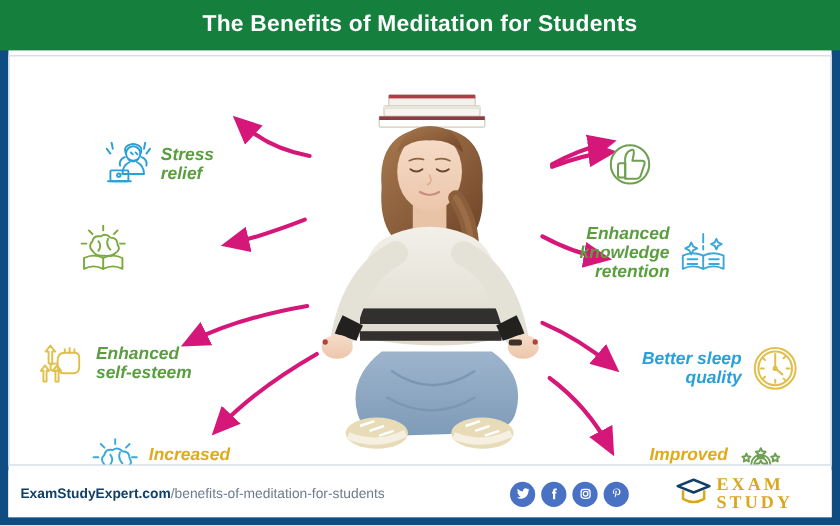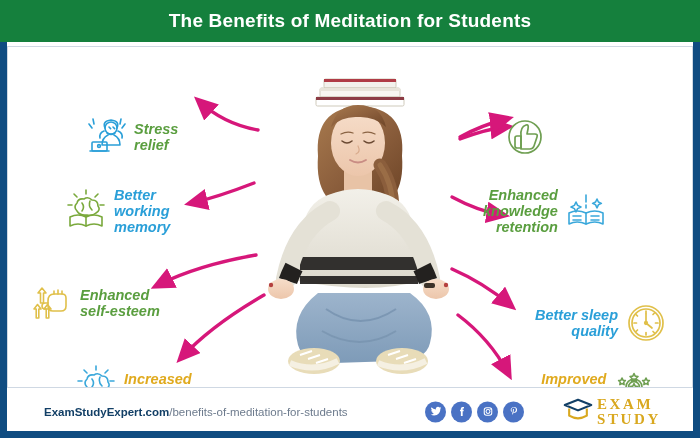--- a/index.html
+++ b/index.html
@@ -86,21 +86,21 @@
   .benefit.right .label { text-align: right; }
 
   
   #b-stress      { left: 76px;  top: 68px;  }
   #b-memory      { left: 56px;  top: 140px; }
   #b-esteem      { left: 22px;  top: 234px; }
   #b-attention   { left: 66px;  top: 318px; }
   
   #b-resilience  { left: 495px; top: 68px;  }
   #b-knowledge   { left: 475px; top: 140px; }
-  #b-sleep       { left: 527px; top: 254px; align-items: center; }
+  #b-sleep       { left: 527px; top: 238px; align-items: center; }
   #b-mental      { left: 505px; top: 318px; }
 
   
   .photo {
     position: absolute;
     left: 248px;
     top: 14px;
     width: 205px;
     height: 330px;
   }
@@ -126,21 +126,20 @@
   }
   .footer-url {
     font-size: 11.5px;
     color: #6d7b8d;
     font-family: "Liberation Sans", sans-serif;
     white-space: nowrap;
   }
   .footer-url b {
     color: #123f66;
     font-weight: bold;
-    margin-left: 27px;
   }
   .socials {
     position: absolute;
     left: 418px;
     top: 50%;
     transform: translateY(-50%);
     display: flex;
     gap: 5px;
   }
   .social {
@@ -314,23 +313,20 @@
     <div class="benefit left" id="b-memory">
       <span class="icon">
         <svg viewBox="0 0 44 44" width="44" height="44" stroke="#7aa93c" fill="none" stroke-width="1.6" stroke-linecap="round" stroke-linejoin="round">
           <path d="M6 28 q8 -4 16 0 q8 -4 16 0 v9 q-8 -4 -16 0 q-8 -4 -16 0 z"></path>
           <path d="M22 28 v9"></path>
           <path d="M13 22 q-4 -4 0 -8 q1 -5 7 -4 q4 -3 8 1 q6 0 6 6 q3 4 -2 7 q-3 3 -9 2 q-7 1 -10 -4 z"></path>
           <path d="M18 14 q3 4 0 8 M26 12 q-2 5 2 9"></path>
           <path d="M22 5 v-4 M13 8 l-3 -3 M31 8 l3 -3 M8 16 h-4 M36 16 h4"></path>
         </svg>
       </span>
-      <span class="label" style="color:#2a9fd8">Better
-working
-memory</span>
     </div>
 
     <div class="benefit left" id="b-esteem">
       <span class="icon">
         <svg viewBox="0 0 44 44" width="44" height="44" stroke="#e0c04a" fill="none" stroke-width="1.6" stroke-linecap="round" stroke-linejoin="round">
           <path d="M18 20 q0 -7 6 -7 h8 q4 0 4 4 v8 q0 5 -5 5 h-8 q-5 0 -5 -5 z"></path>
           <path d="M24 13 v-3 M28 13 v-4 M32 13 v-3"></path>
           <path d="M18 22 h-3 q-3 0 -3 3 t3 3 h3"></path>
           <path d="M8 12 l4 -5 l4 5 h-2.5 v10 h-3 v-10 z"></path>
           <path d="M4 28 l3.5 -4.5 l3.5 4.5 h-2.2 v9 h-2.6 v-9 z"></path>

